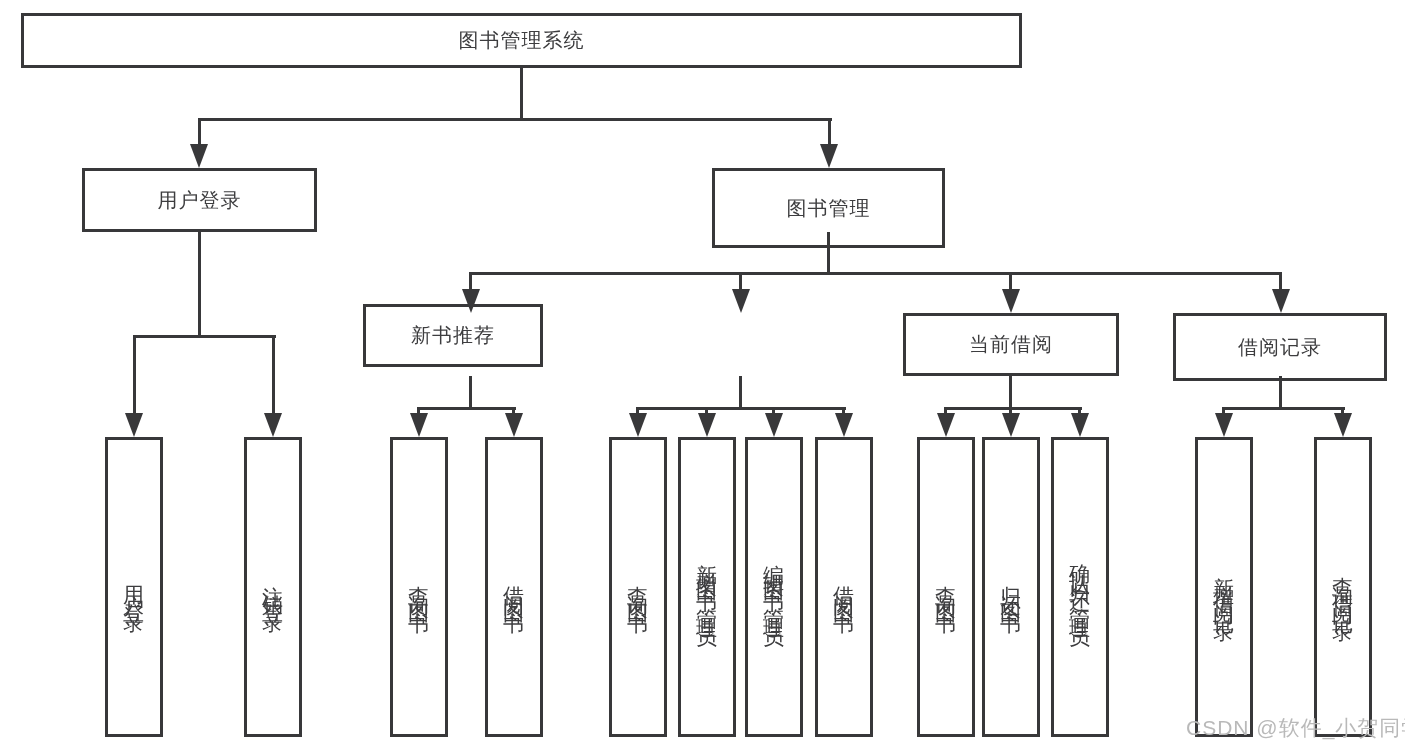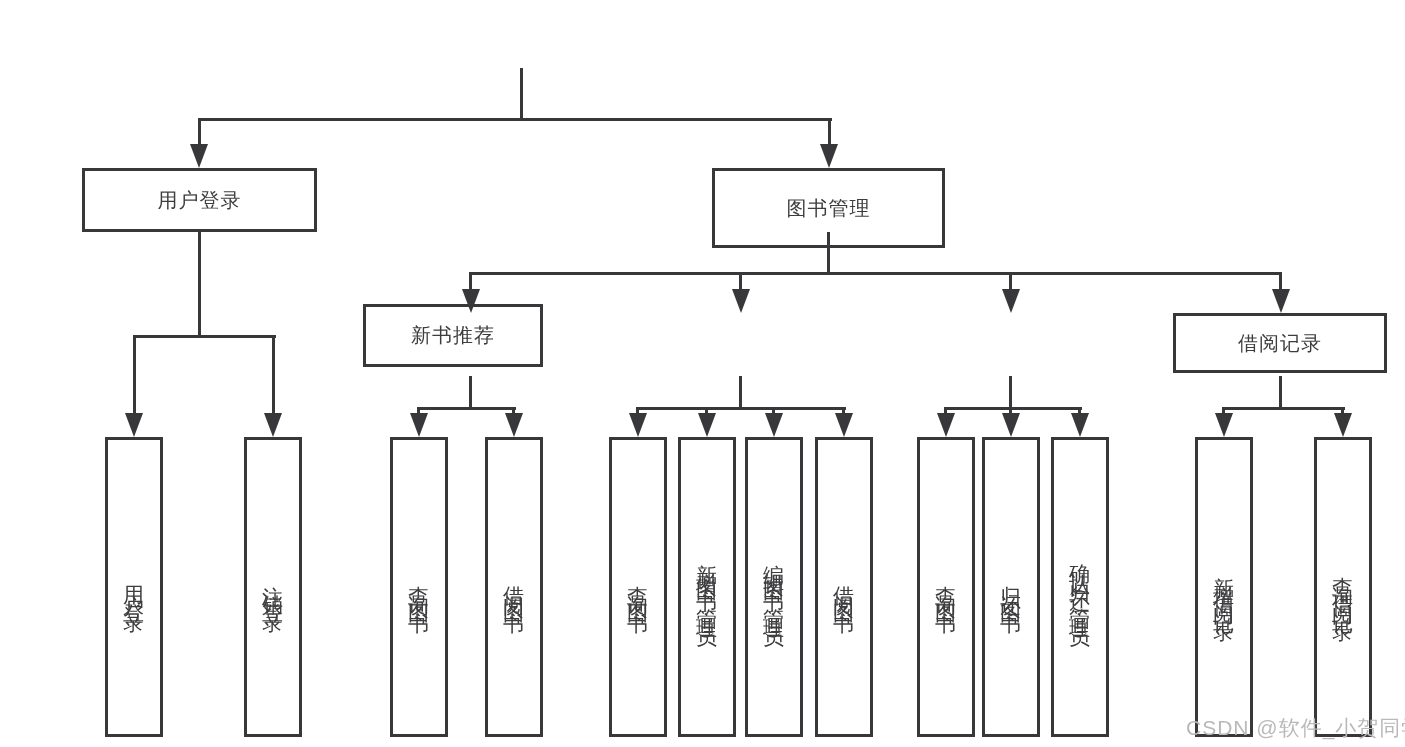--- a/index.html
+++ b/index.html
@@ -33,30 +33,32 @@
     font-size:21px;letter-spacing:1px;
     color:var(--watermark,#b9b9b9);
     white-space:nowrap;
   }
 </style>
 </head>
 <body>
 
 <div class="stage">
 
+  <div class="box h" style="left:21px;top:13px;width:1001px;height:55px">图书管理系统</div>
 
   <div class="box h" style="left:82px;top:168px;width:235px;height:64px">用户登录</div>
 
   <div class="box h" style="left:712px;top:168px;width:233px;height:80px">图书管理</div>
 
   <div class="box h" style="left:363px;top:304px;width:180px;height:63px">新书推荐</div>
 
 
+  <div class="box h" style="left:903px;top:313px;width:216px;height:63px">当前借阅</div>
 
-  <div class="box h" style="left:1173px;top:313px;width:214px;height:60px">借阅记录</div>
+  <div class="box h" style="left:1173px;top:313px;width:214px;height:68px">借阅记录</div>
 
   <div class="box v" style="left:105px;top:437px;width:58px;height:300px">
     <span>用户登录</span>
     </div>
   <div class="box v" style="left:244px;top:437px;width:58px;height:300px">
     <span>注销登录</span>
     </div>
 
   <div class="box v" style="left:390px;top:437px;width:58px;height:300px">
     <span>查询图书</span>

